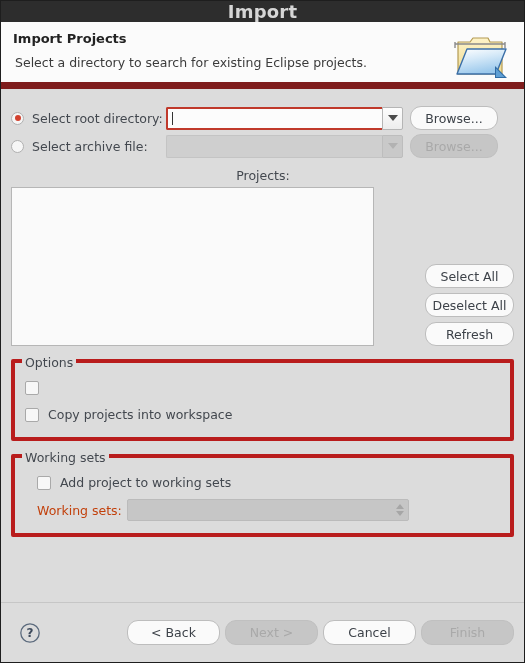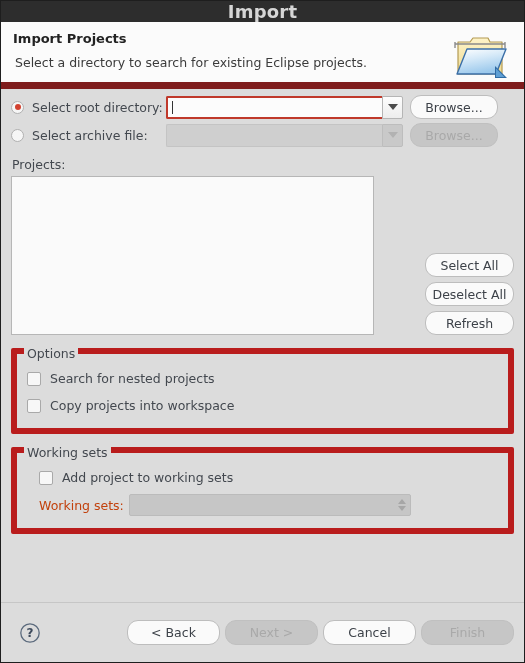--- a/index.html
+++ b/index.html
@@ -76,21 +76,21 @@
     padding: 0 10px;
     box-sizing: border-box;
     background: #dcdcdc;
   }
 
   .row {
     display: flex;
     align-items: center;
     height: 28px;
   }
-  .row-source-1 { margin-top: 4px; }
+  .row-source-1 { margin-top: 15px; }
 
   .radio-label {
     display: flex;
     align-items: center;
     width: 155px;
     flex: 0 0 155px;
     cursor: default;
   }
   .radio {
     width: 13px;
@@ -203,20 +203,21 @@
   .btn-browse {
     width: 88px;
     margin-left: 7px;
   }
 
   
   .section-label {
     font-size: 12.5px;
     color: #43484f;
     margin: 8px 0 4px 1px;
+    text-align: center;
   }
   .list-area {
     display: flex;
     align-items: flex-end;
     gap: 44px;
   }
   .listbox {
     width: 407px;
     height: 159px;
     background: #fafafa;
@@ -226,21 +227,21 @@
   .list-buttons {
     display: flex;
     flex-direction: column;
     margin-left: 7px;
     gap: 5px;
   }
   .list-buttons .btn { width: 89px; height: 24px; }
 
   
   .group {
-    border: 6px solid #b91c1c;
+    border: 4px solid #b91c1c;
     border-radius: 2px;
     margin-top: 13px;
     padding: 11px 10px 9px 10px;
     position: relative;
     box-sizing: border-box;
   }
   .group-title {
     position: absolute;
     top: -8px;
     left: 7px;
@@ -426,21 +427,20 @@
         <div class="btn">Select All</div>
         <div class="btn">Deselect All</div>
         <div class="btn">Refresh</div>
       </div>
     </div>
 
     <div class="group">
       <div class="group-title">Options</div>
       <div class="check-row">
         <span class="checkbox"></span>
-        <span class="check-text">Search for nested projects</span>
       </div>
       <div class="check-row">
         <span class="checkbox"></span>
         <span class="check-text">Copy projects into workspace</span>
       </div>
     </div>
 
     <div class="group">
       <div class="group-title">Working sets</div>
       <div class="check-row ws-check-row">

